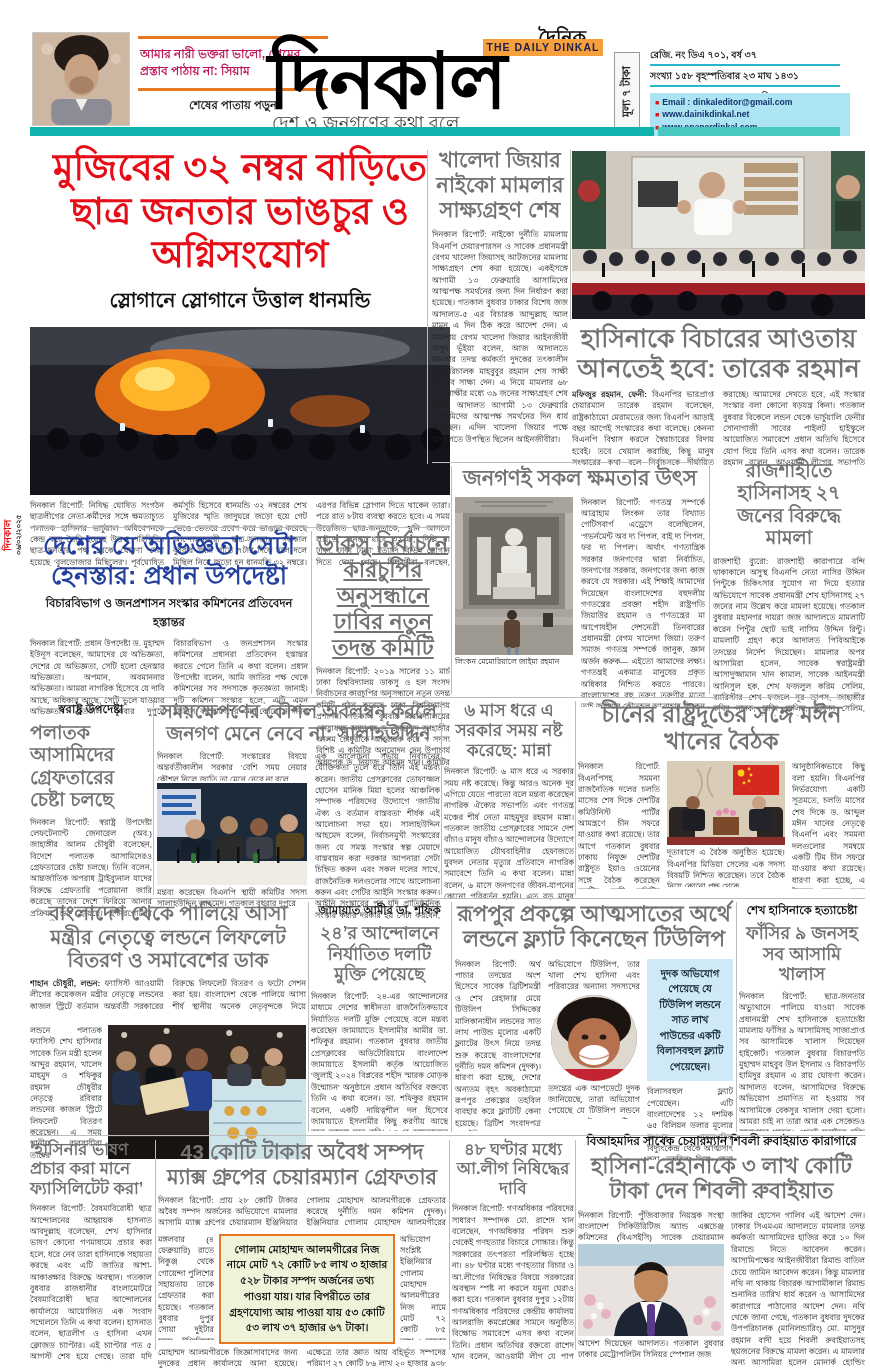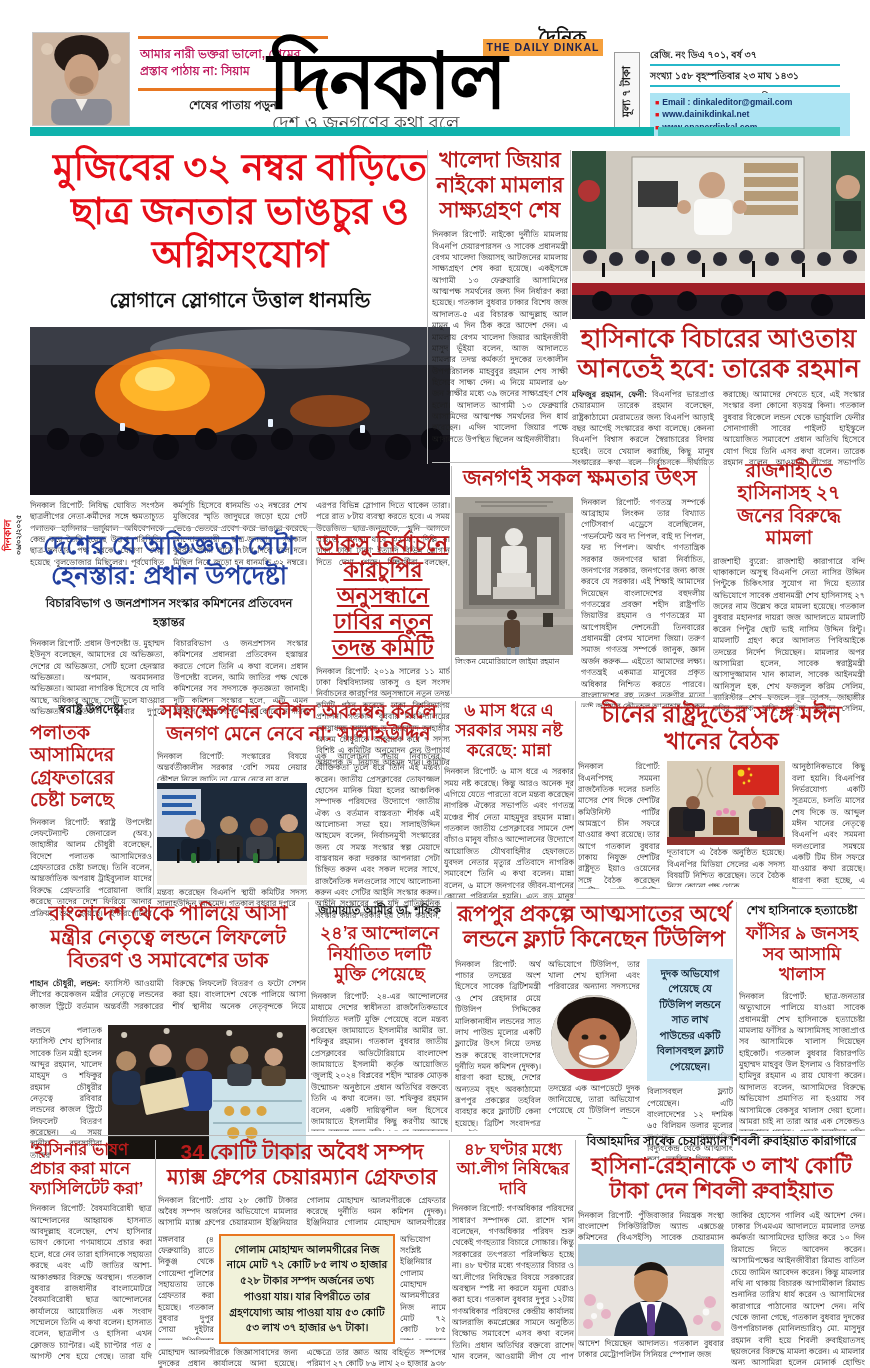--- a/index.html
+++ b/index.html
@@ -21,21 +21,21 @@
              line-height:17px;letter-spacing:1px;}
   .price{border:1px solid #9a9a9a;background:#f7f7f7;writing-mode:vertical-rl;transform:rotate(180deg);
          font-size:11px;font-weight:bold;text-align:center;line-height:22px;}
   .issue-line{font-size:9.5px;font-weight:bold;color:#222;border-bottom:2px solid #27b7c9;
               padding-bottom:1px;margin-bottom:3px;}
   .contact{background:#ace4f3;padding:3px 5px;font-size:8.6px;font-weight:bold;color:#15336b;line-height:1.45;}
   .contact .b{color:#e31219;margin-right:3px;font-size:7px;}
   .tealbar{background:#0fb2ac;}
   .tealbar2{background:#49c7c1;}
   
-  .hl{margin:0;font-weight:900;color:#b91c1c;text-align:center;line-height:1.18;}
+  .hl{margin:0;font-weight:900;color:#737373;text-align:center;line-height:1.18;}
   .hl.red{color:#e60d17;}
   .hl.blue{color:#23409f;}
   .subhl{margin:4px 0 0 0;font-weight:bold;text-align:center;color:#111;}
   .kicker{font-weight:bold;text-align:center;color:#111;margin:0 0 2px 0;}
   .body{font-size:8px;line-height:1.42;text-align:justify;overflow:hidden;color:#202020;}
   .cols2{column-count:2;column-gap:9px;}
   .cols3{column-count:3;column-gap:9px;}
   .byline{font-weight:bold;}
   .caption{font-size:7.6px;color:#222;line-height:1.35;margin-top:2px;text-align:left;}
   .ph{overflow:hidden;background:#777;}
@@ -473,21 +473,21 @@
 
   <section class="abs" style="left:30px;top:1140px;width:122px;">
     <h1 class="hl" style="font-size:16.5px;text-align:left;">‘হাসিনার ভাষণ প্রচার করা মানে ফ্যাসিলিটেট করা’</h1>
     <div class="body" style="height:158px;margin-top:5px;">
       <span>দিনকাল রিপোর্ট: বৈষম্যবিরোধী ছাত্র আন্দোলনের আহ্বায়ক হাসনাত আবদুল্লাহ বলেছেন, শেখ হাসিনার ভাষণ কোনো গণমাধ্যমে প্রচার করা হলে, ধরে নেব তারা হাসিনাকে সহায়তা করছে এবং এটি জাতির আশা-আকাঙ্ক্ষার বিরুদ্ধে অবস্থান। গতকাল বুধবার রাজধানীর বাংলামোটরে বৈষম্যবিরোধী ছাত্র আন্দোলনের কার্যালয়ে আয়োজিত এক সংবাদ সম্মেলনে তিনি এ কথা বলেন। হাসনাত বলেন, ছাত্রলীগ ও হাসিনা এখন ক্লোজড চ্যাপ্টার। এই চ্যাপ্টার গত ৫ আগস্ট শেষ হয়ে গেছে। তারা যদি প্রাসঙ্গিক থাকত, তাহলে তাদের পালাতে হতো না। তিনি বলেন, গণমাধ্যমে এখনো দেখি সাবেক প্রধানমন্ত্রী শেখ হাসিনা লেখেন। তিনি কি সাবেক প্রধানমন্ত্রী নাকি তিনি ফ্যাসিস্ট ‘বুচার অব বাংলাদেশ’। শুধু নিজের চেয়ার টিকিয়ে রাখতে ২ হাজার মানুষকে</span>
       
     </div>
   </section>
 
   <section class="abs" style="left:158px;top:1140px;width:288px;">
-    <h1 class="hl" style="font-size:21px;">34 কোটি টাকার অবৈধ সম্পদ ম্যাক্স গ্রুপের চেয়ারম্যান গ্রেফতার</h1>
+    <h1 class="hl" style="font-size:21px;">43 কোটি টাকার অবৈধ সম্পদ ম্যাক্স গ্রুপের চেয়ারম্যান গ্রেফতার</h1>
     <div class="body cols2" style="height:36px;margin-top:5px;">দিনকাল রিপোর্ট: প্রায় ২৮ কোটি টাকার অবৈধ সম্পদ অর্জনের অভিযোগে মামলার আসামি ম্যাক্স গ্রুপের চেয়ারম্যান ইঞ্জিনিয়ার গোলাম মোহাম্মদ আলমগীরকে গ্রেফতার করেছে দুর্নীতি দমন কমিশন (দুদক)। ইঞ্জিনিয়ার গোলাম মোহাম্মদ আলমগীরের বিরুদ্ধে গত ৪ ফেব্রুয়ারি মামলা দায়ের করে দুদক। মামলার এজাহার সূত্রে জানা যায়,</div>
     <div class="row" style="margin-top:3px;gap:5px;">
       <div class="body" style="width:56px;flex:0 0 56px;height:106px;">মঙ্গলবার (৪ ফেব্রুয়ারি) রাতে নিকুঞ্জ থেকে গোয়েন্দা পুলিশের সহায়তায় তাকে গ্রেফতার করা হয়েছে। গতকাল বুধবার দুপুর সোয়া দুইটার সময় ইঞ্জিনিয়ার গোলাম</div>
       <div class="qgreen" style="flex:0 0 162px;width:162px;align-self:flex-start;">গোলাম মোহাম্মদ আলমগীরের নিজ নামে মোট ৭২ কোটি ৮৫ লাখ ৩ হাজার ৫২৮ টাকার সম্পদ অর্জনের তথ্য পাওয়া যায়। যার বিপরীতে তার গ্রহণযোগ্য আয় পাওয়া যায় ৫৩ কোটি ৫৩ লাখ ৩৭ হাজার ৬৭ টাকা।</div>
       <div class="body" style="flex:1;height:106px;">অভিযোগ সংশ্লিষ্ট ইঞ্জিনিয়ার গোলাম মোহাম্মদ আলমগীরের নিজ নামে মোট ৭২ কোটি ৮৫ লাখ ৩ হাজার ৫২৮ টাকার সম্পদ অর্জনের তথ্য পাওয়া যায়। যার</div>
     </div>
     <div class="body cols2" style="height:30px;margin-top:3px;">
       <span>মোহাম্মদ আলমগীরকে জিজ্ঞাসাবাদের জন্য দুদকের প্রধান কার্যালয়ে আনা হয়েছে। এক্ষেত্রে তার জ্ঞাত আয় বহির্ভূত সম্পদের পরিমাণ ২৭ কোটি ৮৬ লাখ ২০ হাজার ৯৩৮ টাকা। তার বিরুদ্ধে দুর্নীতি দমন কমিশন আইন, ২০০৪-এর ২৭(১)</span>
       
     </div>

